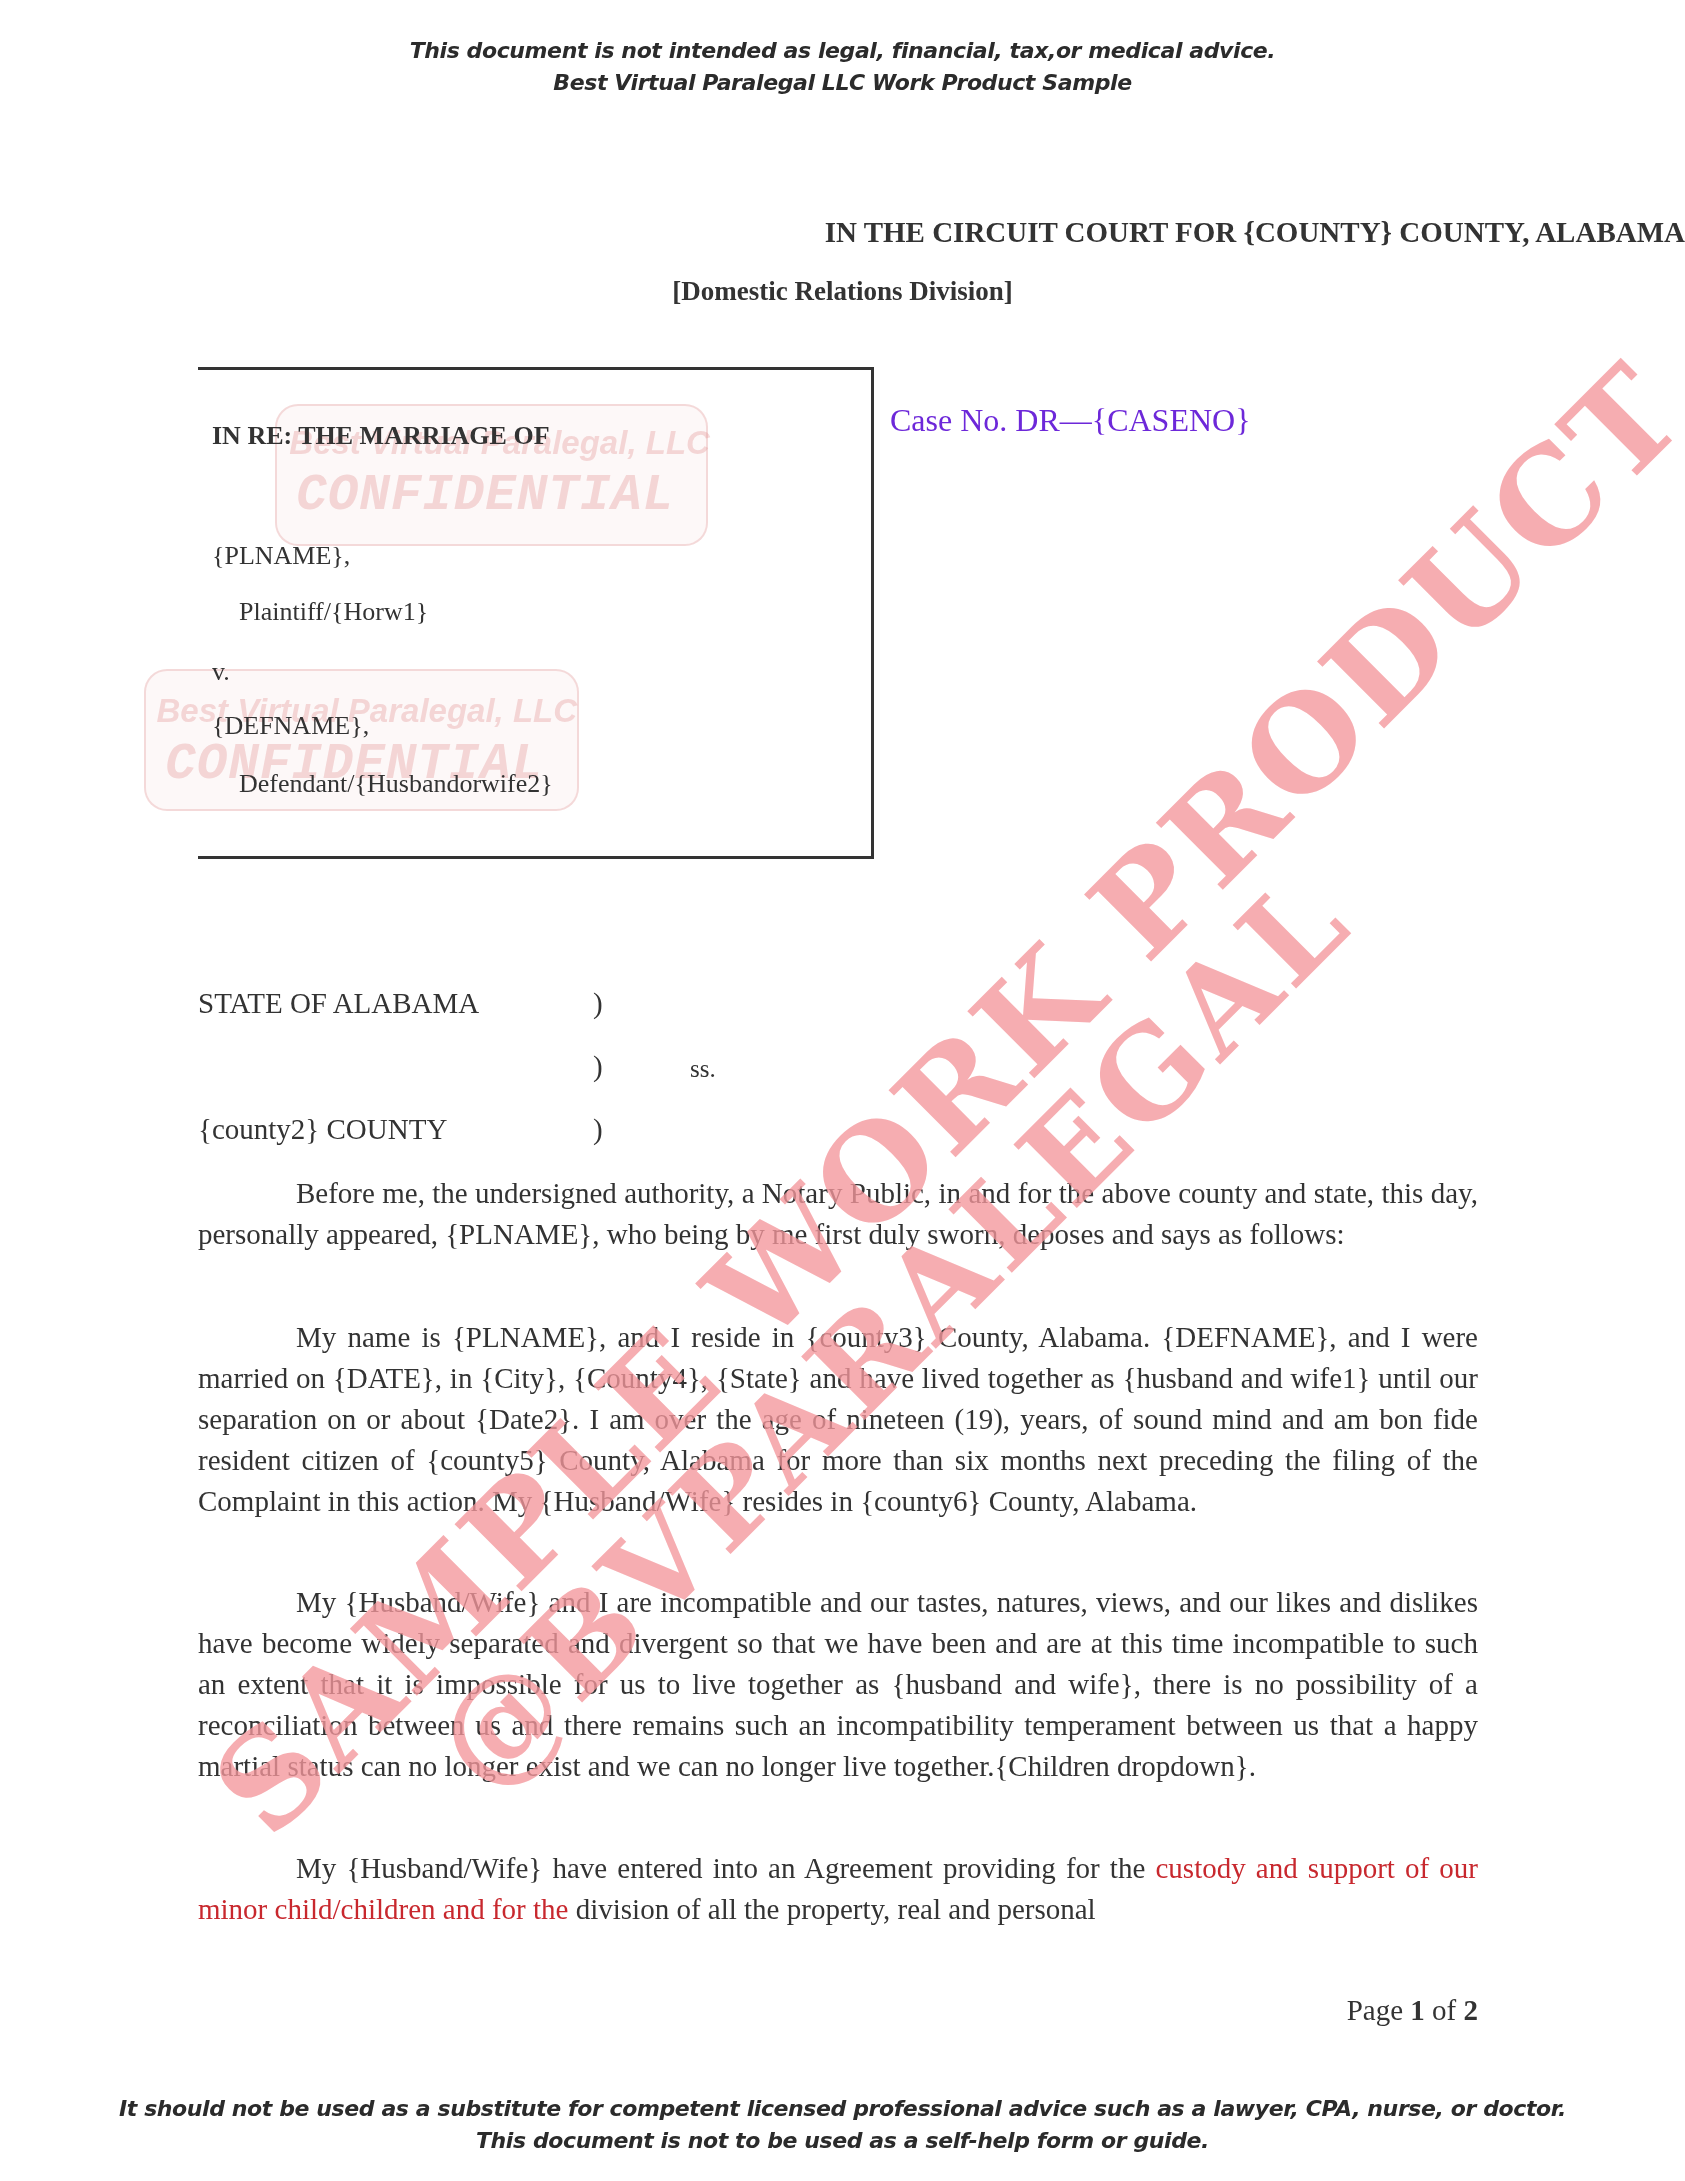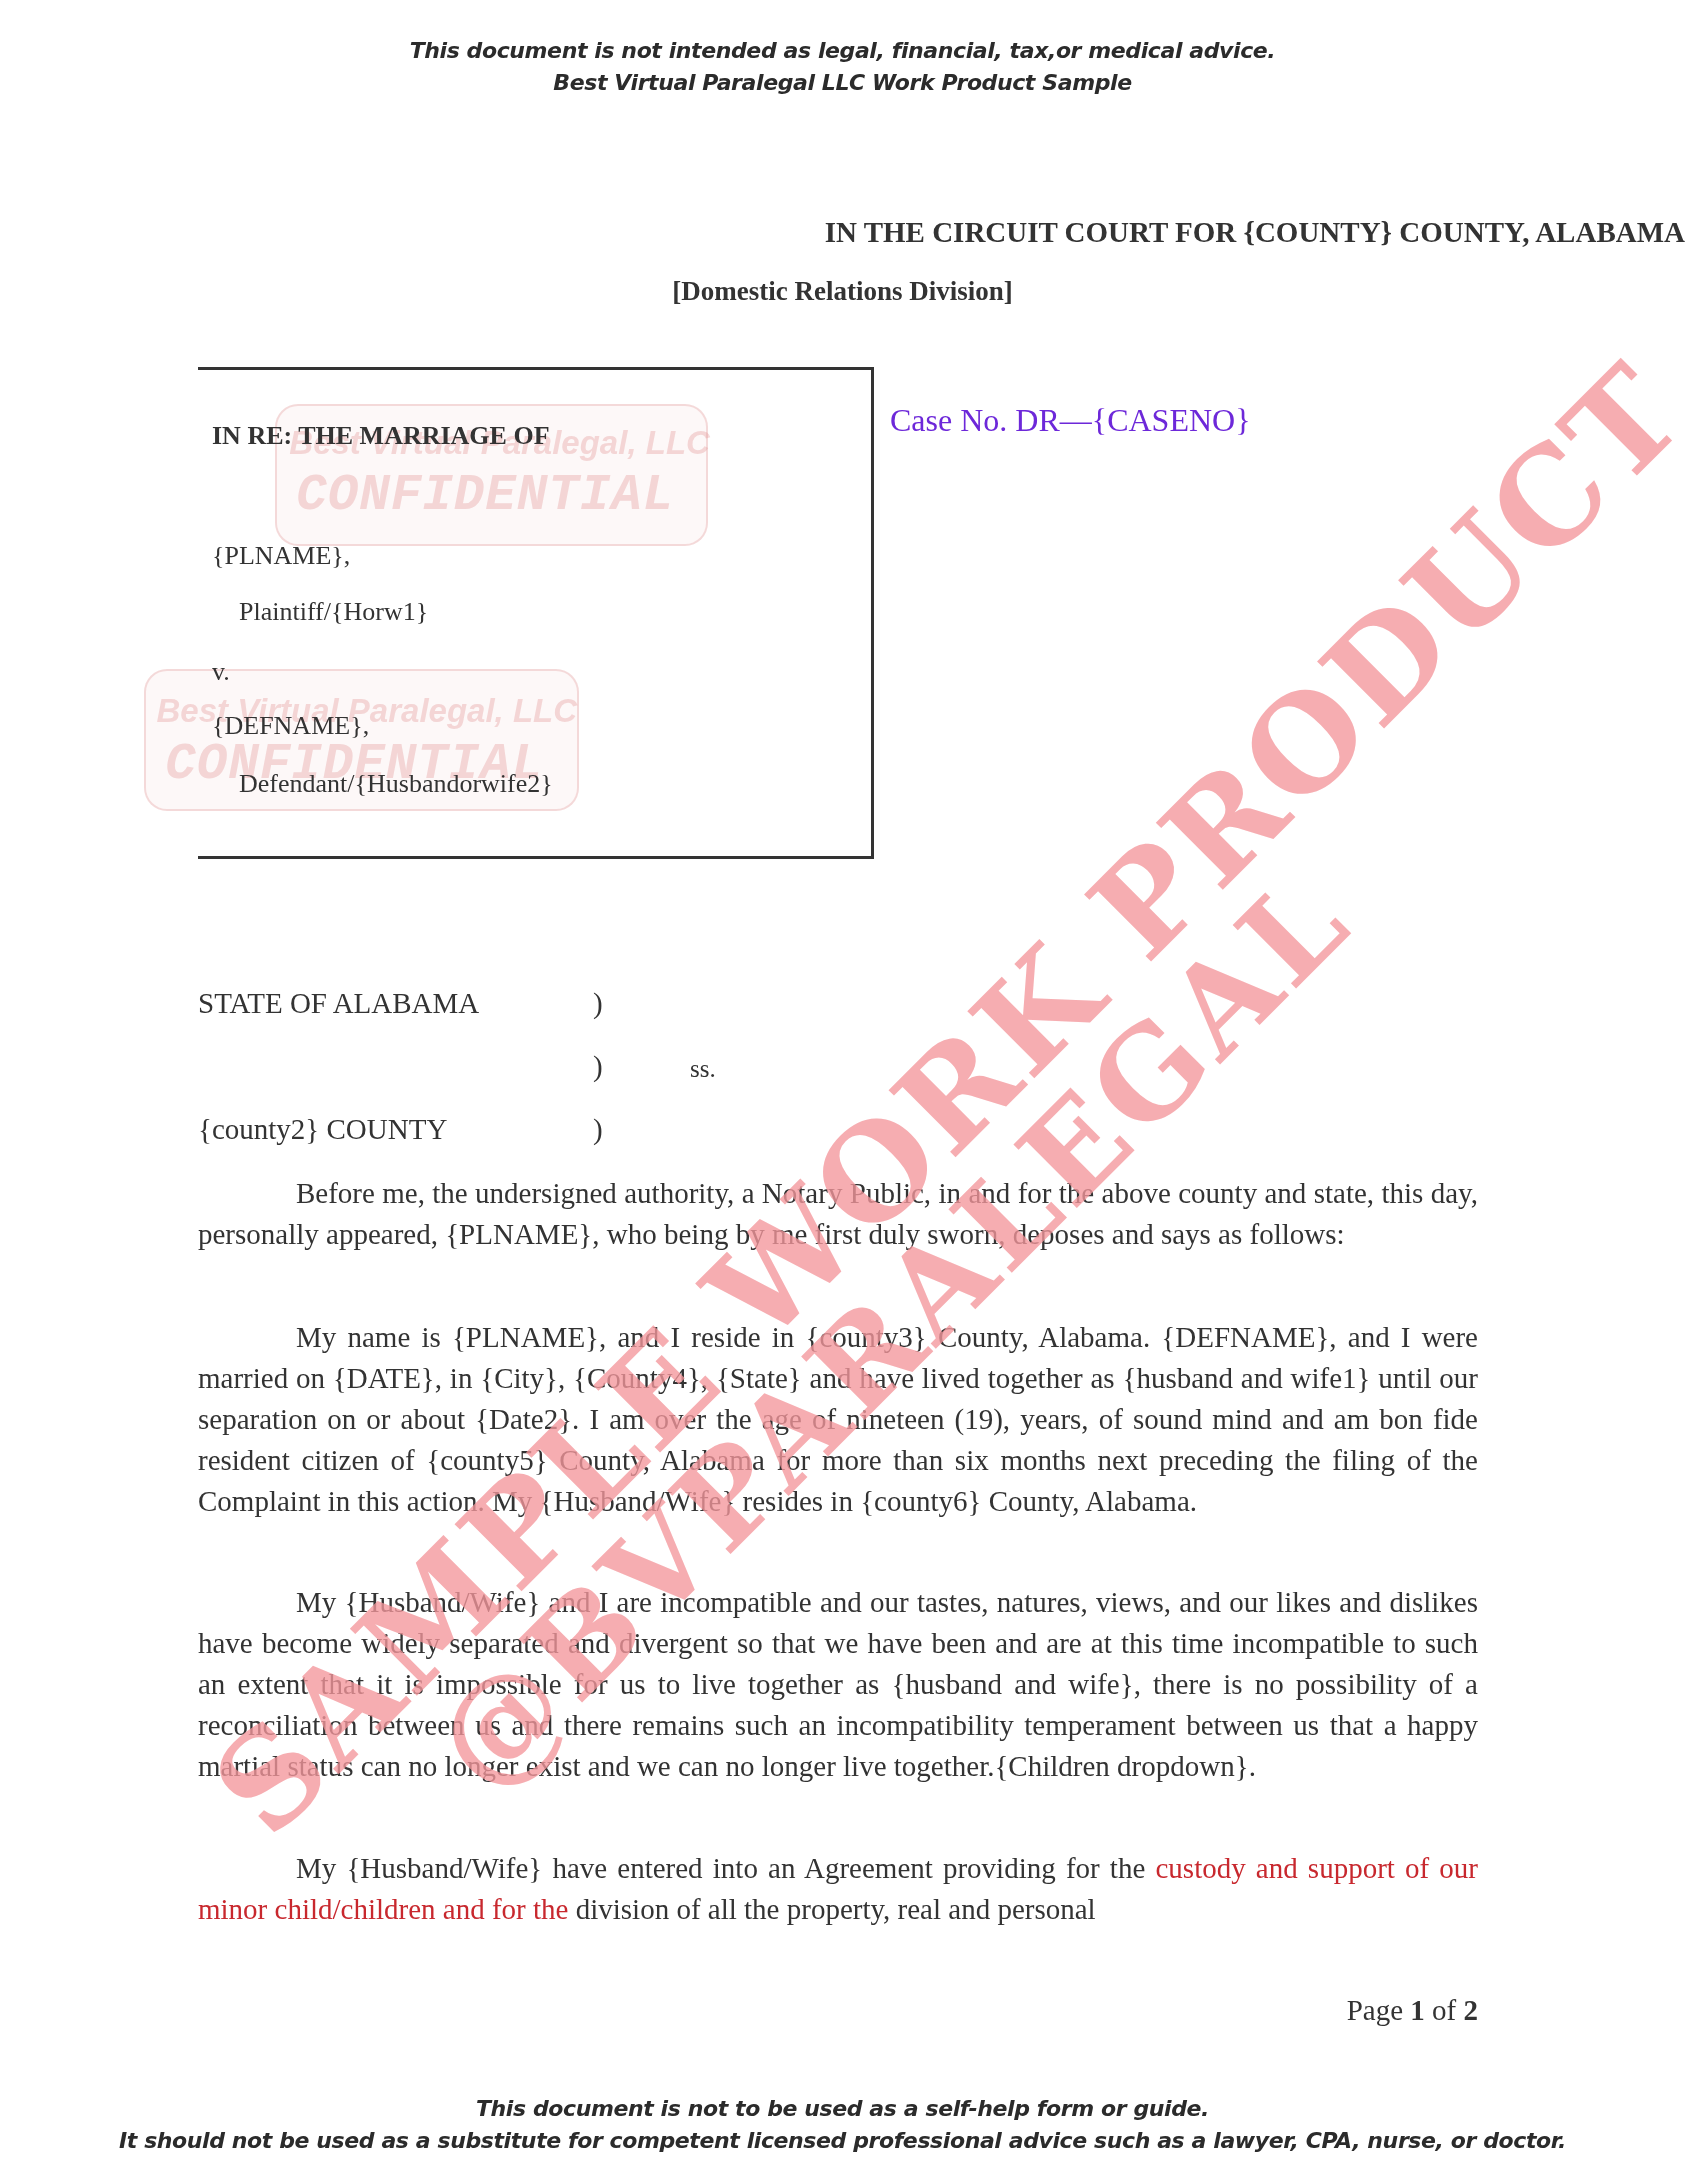--- a/index.html
+++ b/index.html
@@ -130,20 +130,20 @@
   <div class="body-text p3 serif">
     <p>My {Husband/Wife} and I are incompatible and our tastes, natures, views, and our likes and dislikes have become widely separated and divergent so that we have been and are at this time incompatible to such an extent that it is impossible for us to live together as {husband and wife}, there is no possibility of a reconciliation between us and there remains such an incompatibility temperament between us that a happy martial status can no longer exist and we can no longer live together.{Children dropdown}.</p>
   </div>
   <div class="body-text p4 serif">
     <p><span>My {Husband/Wife} have entered into an Agreement providing for the </span><span class="red">custody and support of our minor child/children and for the</span><span> division of all the property, real and personal</span></p>
   </div>
 
   <div class="page-num serif"><span>Page </span><b>1</b><span> of </span><b>2</b></div>
 
   <div class="disclaimer disclaimer-bottom">
+    <div>It should not be used as a substitute for competent licensed professional advice such as a lawyer, CPA, nurse, or doctor.</div>
     <div>This document is not to be used as a self-help form or guide.</div>
-    <div>It should not be used as a substitute for competent licensed professional advice such as a lawyer, CPA, nurse, or doctor.</div>
   </div>
 
   <div class="watermark wm1">SAMPLE WORK PRODUCT</div>
   <div class="watermark wm2">@BVPARALEGAL</div>
 </div>
 
 
 </body></html>

